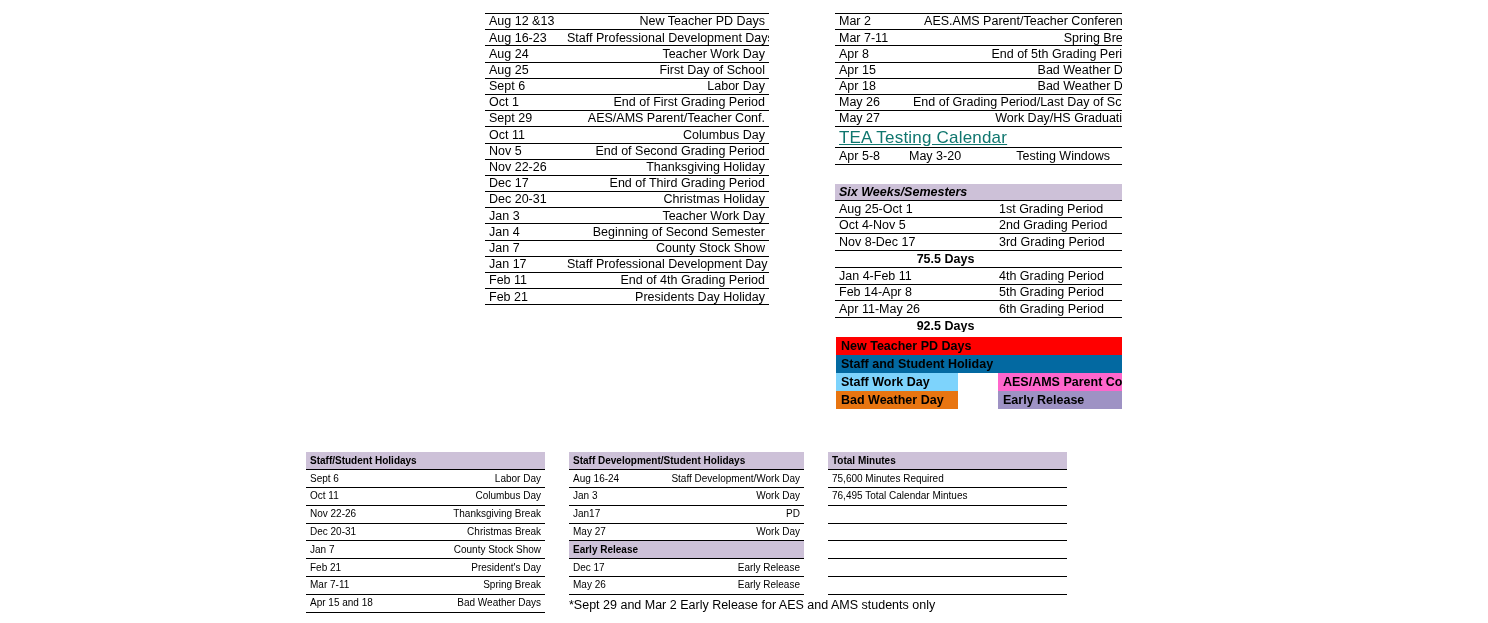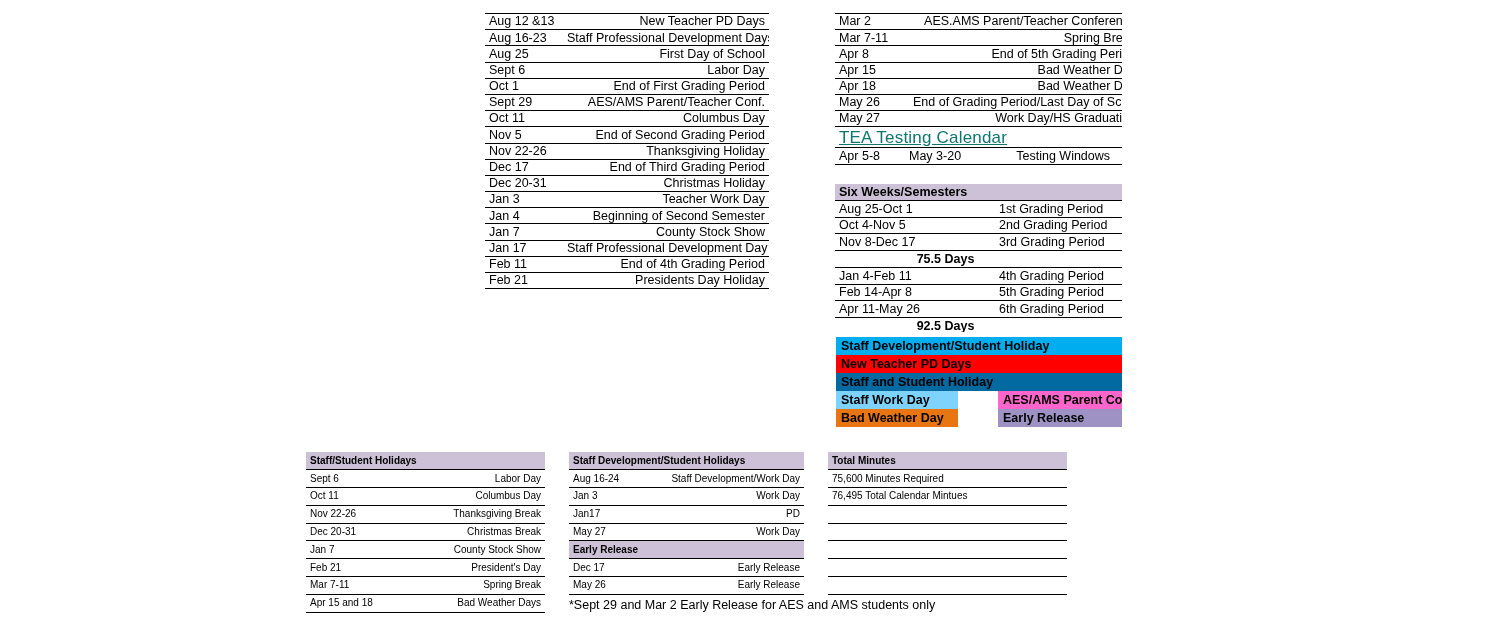--- a/index.html
+++ b/index.html
@@ -66,20 +66,21 @@
   }
   #sixweeks { position: absolute; left: 0; top: 0; width: 287px; }
   #sixweeks col.c1 { width: 160px; }
   #sixweeks col.c2 { width: 127px; }
   .hdrband td {
     background: #cdc1d8;
     font-weight: bold;
     font-size: 12.5px;
     height: 16.5px;
     border: none;
+    font-style: italic;
   }
   .gp-row td { border-top: 1.6px solid #000; border-bottom: 1.6px solid #000; height: 16.7px; }
   .days-row td {
     border-top: 1.6px solid #000;
     border-bottom: none;
     text-align: center;
     font-weight: bold;
     height: 17px;
   }
   .days-row td.shift { padding-right: 70px; }
@@ -151,20 +152,24 @@
     <tbody id="events-left-body">
         <tr class="rowline">
           <td class="dt">Aug 12 &amp;13</td>
           <td class="ev">New Teacher PD Days</td>
         </tr>
         <tr class="rowline">
           <td class="dt">Aug  16-23</td>
           <td class="ev">Staff Professional Development Days</td>
         </tr>
         <tr class="rowline">
+          <td class="dt">Aug  24</td>
+          <td class="ev">Teacher Work Day</td>
+        </tr>
+        <tr class="rowline">
           <td class="dt">Aug  25</td>
           <td class="ev">First Day of School</td>
         </tr>
         <tr class="rowline">
           <td class="dt">Sept 6</td>
           <td class="ev">Labor Day</td>
         </tr>
         <tr class="rowline">
           <td class="dt">Oct   1</td>
           <td class="ev">End of First Grading Period</td>
@@ -319,23 +324,20 @@
         </tbody>
       <tbody>
         <tr class="days-row">
           <td colspan="2" class="shift">92.5  Days</td>
         </tr>
       </tbody>
     </table>
   </div>
 
   <div id="legend">
-    <div class="legend-row">
-      <div class="legend-cell lc-full" id="lg-sd" style="background: rgb(0, 174, 239);">Staff Development/Student Holiday</div>
-    </div>
     <div class="legend-row">
       <div class="legend-cell lc-full" id="lg-pd" style="background: rgb(255, 0, 0);">New Teacher PD Days</div>
     </div>
     <div class="legend-row">
       <div class="legend-cell lc-full" id="lg-sh" style="background: #0369a1;">Staff and Student Holiday</div>
     </div>
     <div class="legend-row">
       <div class="legend-cell lc-left" id="lg-wd" style="background: #7dd3fc;">Staff Work Day</div>
       <div class="legend-cell lc-right" id="lg-pc" style="background: rgb(255, 102, 204);">AES/AMS Parent Conference</div>
     </div>

